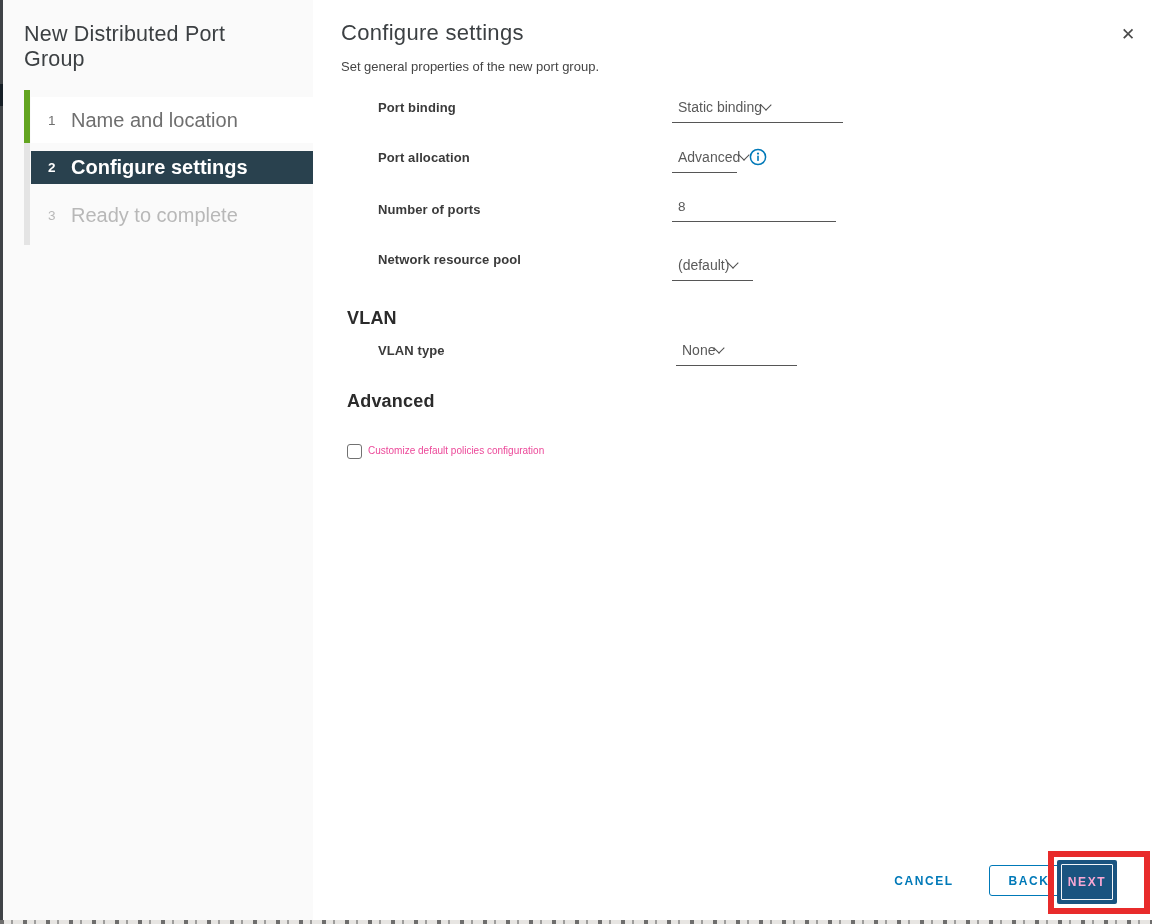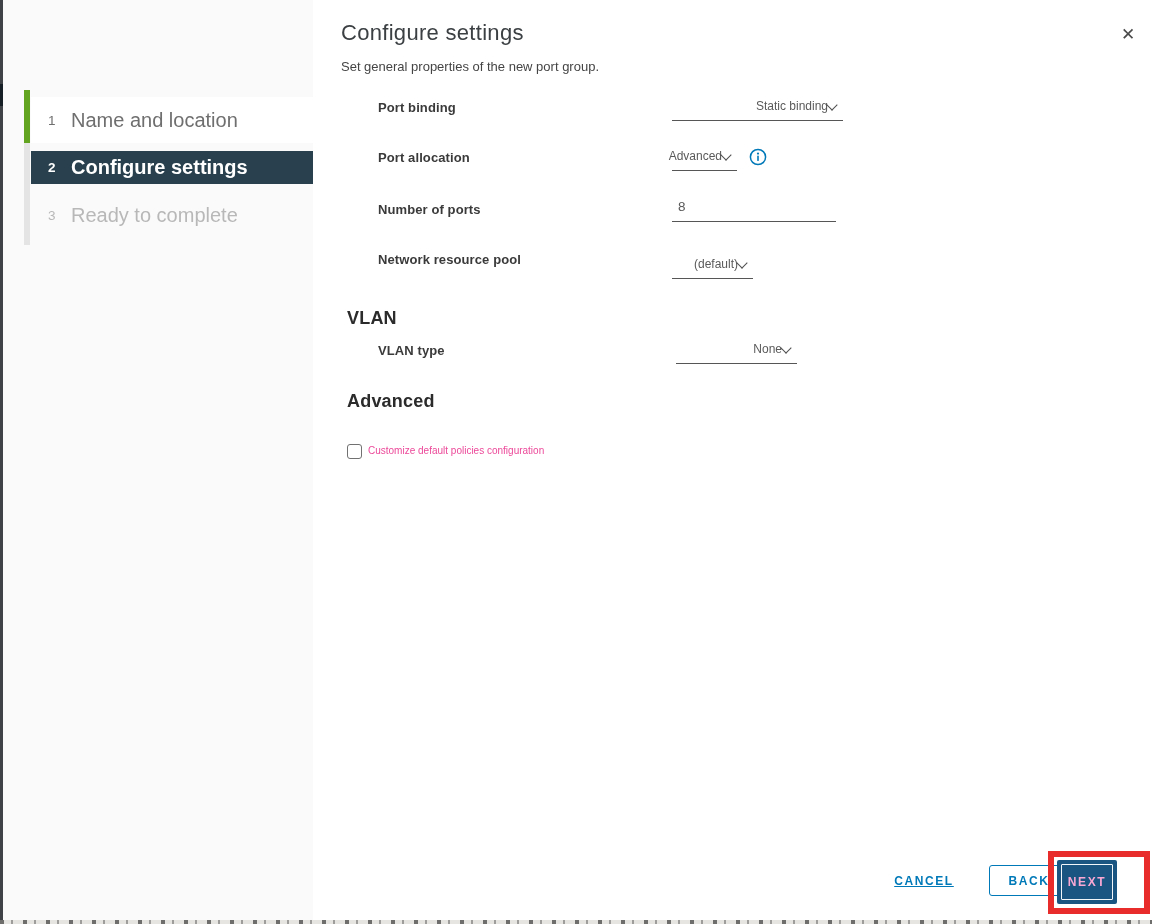--- a/index.html
+++ b/index.html
@@ -34,59 +34,60 @@
 
   .close-btn { position:absolute; left:799px; top:18px; width:32px; height:32px; border:none; background:transparent;
     color:#4a4a4a; font-size:17px; line-height:32px; text-align:center; cursor:pointer; font-family:"DejaVu Sans", sans-serif; }
 
   .page-title { position:absolute; left:28px; top:20px; font-size:22px; font-weight:400; color:#3c4043; letter-spacing:.3px; }
   .page-subtitle { position:absolute; left:28px; top:59px; font-size:13px; color:#454545; }
 
   .field-label { position:absolute; left:45px; font-size:13px; font-weight:700; color:#3a3a3a; letter-spacing:.1px;padding-left:20px; }
   .section-title { position:absolute; left:34px; font-size:18px; font-weight:700; color:#2b2b2b; letter-spacing:.2px; }
 
-  .select { position:absolute; display:flex; align-items:flex-start; justify-content:flex-end;
-    border-bottom:1px solid #565656; padding:1px 5px 7px 6px; font-size:12px; color:#5a5a5a; cursor:pointer; }
+  .select { position:absolute; display:flex; align-items:flex-start; justify-content:flex-start;
+    border-bottom:1px solid #565656; padding:1px 5px 7px 6px; font-size:14px; color:#5a5a5a; cursor:pointer; }
   .chev { width:8px; height:8px; border-right:1.6px solid #4f4f4f; border-bottom:1.6px solid #4f4f4f;
     transform:rotate(45deg); margin-top:2px; margin-right:2px; flex:none; }
 
   .text-input { position:absolute; border:none; border-bottom:1px solid #565656; background:transparent;
     padding:1px 6px 7px 6px; font-size:13.5px; color:#5a5a5a; font-family:"Liberation Sans", sans-serif; outline:none; }
 
   .info-icon { position:absolute; width:18px; height:18px; cursor:pointer; }
 
   .checkbox { position:absolute; left:34px; top:444px; width:15px; height:15px; border:1px solid #717171;
     border-radius:3px; background:#fff; cursor:pointer; }
   .checkbox-label { position:absolute; left:55px; top:445px; font-size:10px; color:#ec4899; cursor:pointer; }
 
   
   .btn { font-family:"Liberation Sans", sans-serif; font-size:12px; font-weight:700; letter-spacing:1.6px;
     cursor:pointer; text-align:center; }
   .btn-link { position:absolute; left:573px; top:866px; width:76px; height:30px; line-height:30px; border:none;
-    background:transparent; color:var(--accent-blue,#0079b8);text-decoration:underline; }
+    background:transparent; color:var(--accent-blue,#0079b8); }
   .btn-outline { position:absolute; left:676px; top:865px; width:80px; height:31px; background:#fff;
     border:1px solid var(--accent-blue,#0079b8); border-radius:3px; color:var(--accent-blue,#0079b8); }
 
   .annotation-box { position:absolute; left:735px; top:851px; width:102px; height:63px;
     border:6px solid var(--annotation-red,#e82b2b); background:transparent; pointer-events:none; }
   .btn-primary { position:absolute; left:744px; top:860px; width:60px; height:44px;
     background:var(--primary-button-fill,#1a5480); border:none; border-radius:2px; color:#f9a8d4; position:absolute; }
   .btn-primary .ring { position:absolute; inset:4px; border:1.6px solid rgba(255,255,255,.95); border-radius:1px; pointer-events:none; }
 </style>
 </head>
 <body>
 
 <div class="screen">
 
   <div class="edge-strip-left">
       <div class="notch"></div>
     </div>
   <div class="edge-strip-bottom"></div>
 
   <div class="sidebar">
+    <div class="wizard-title">New Distributed Port Group</div>
 
     <div class="track">
       <div class="done"></div>
     </div>
 
     <div class="step completed">
       <span class="num">1</span>
       <span class="lbl">Name and location</span>
     </div>
     <div class="step current">

